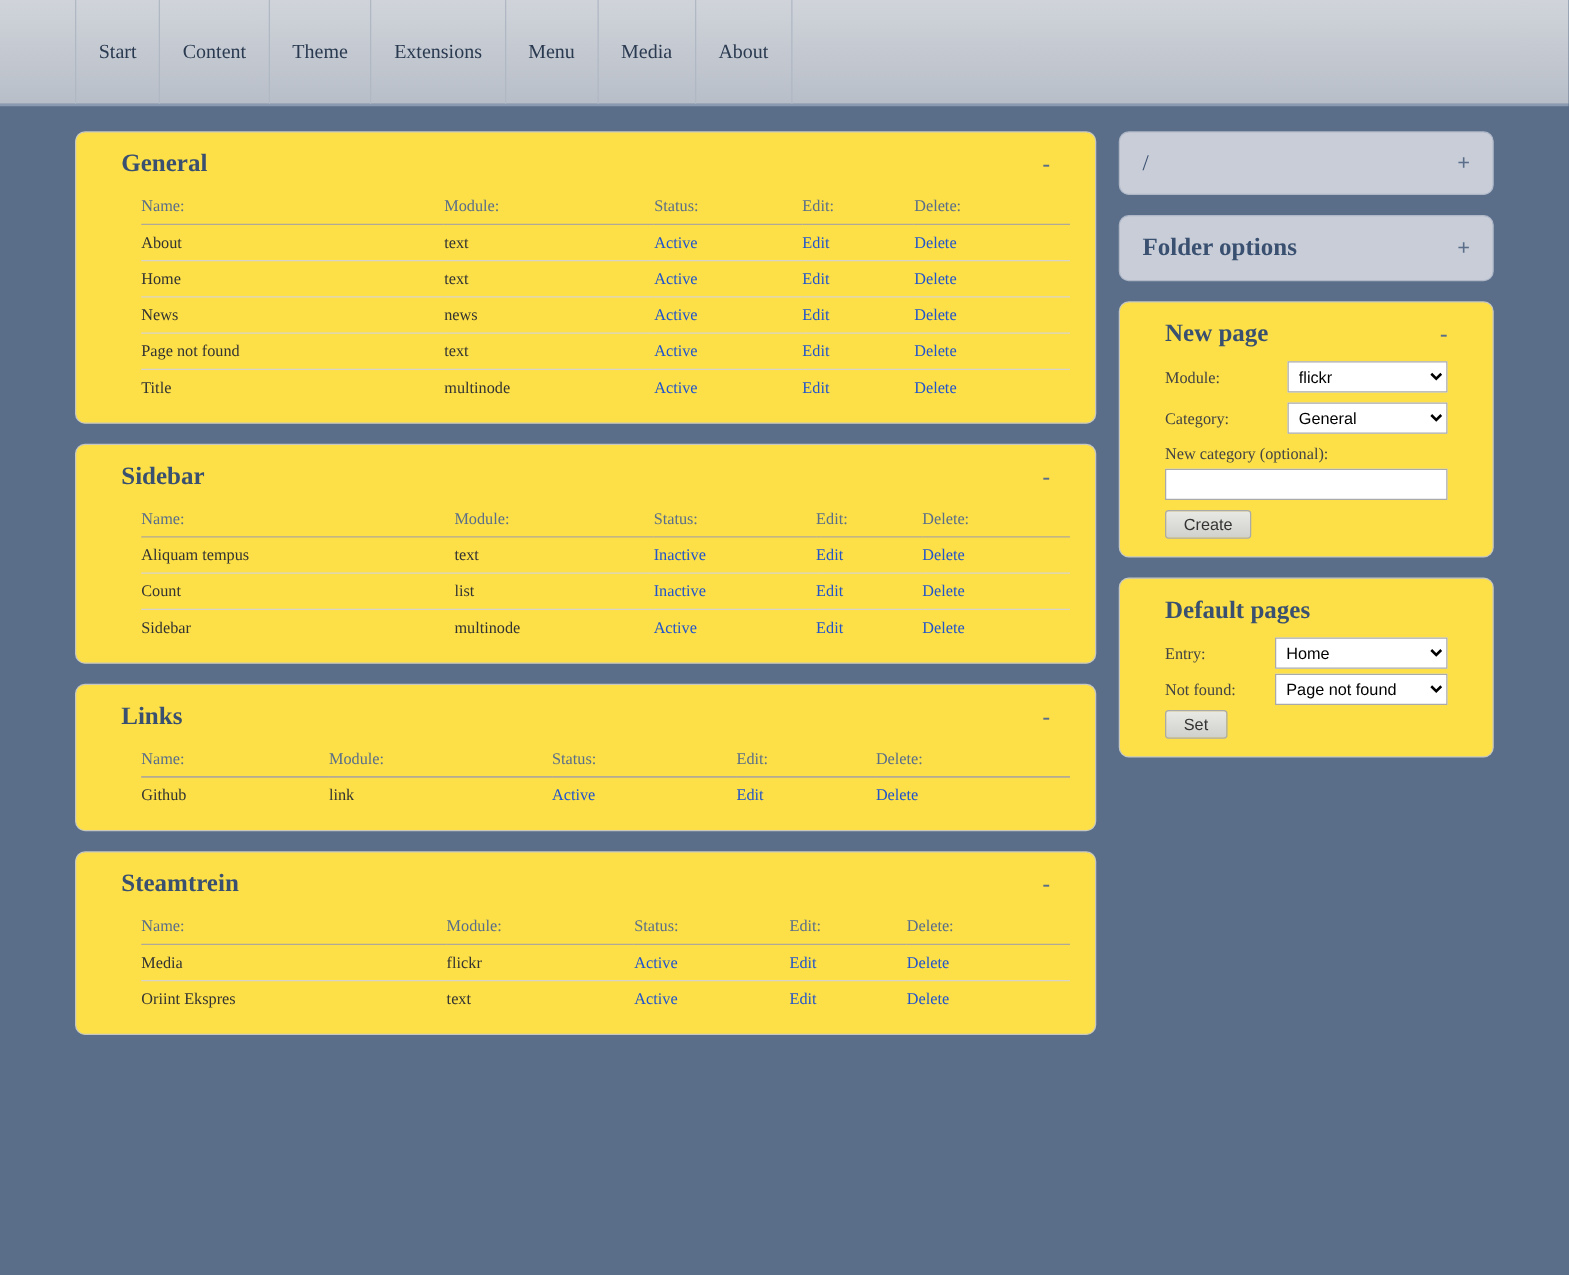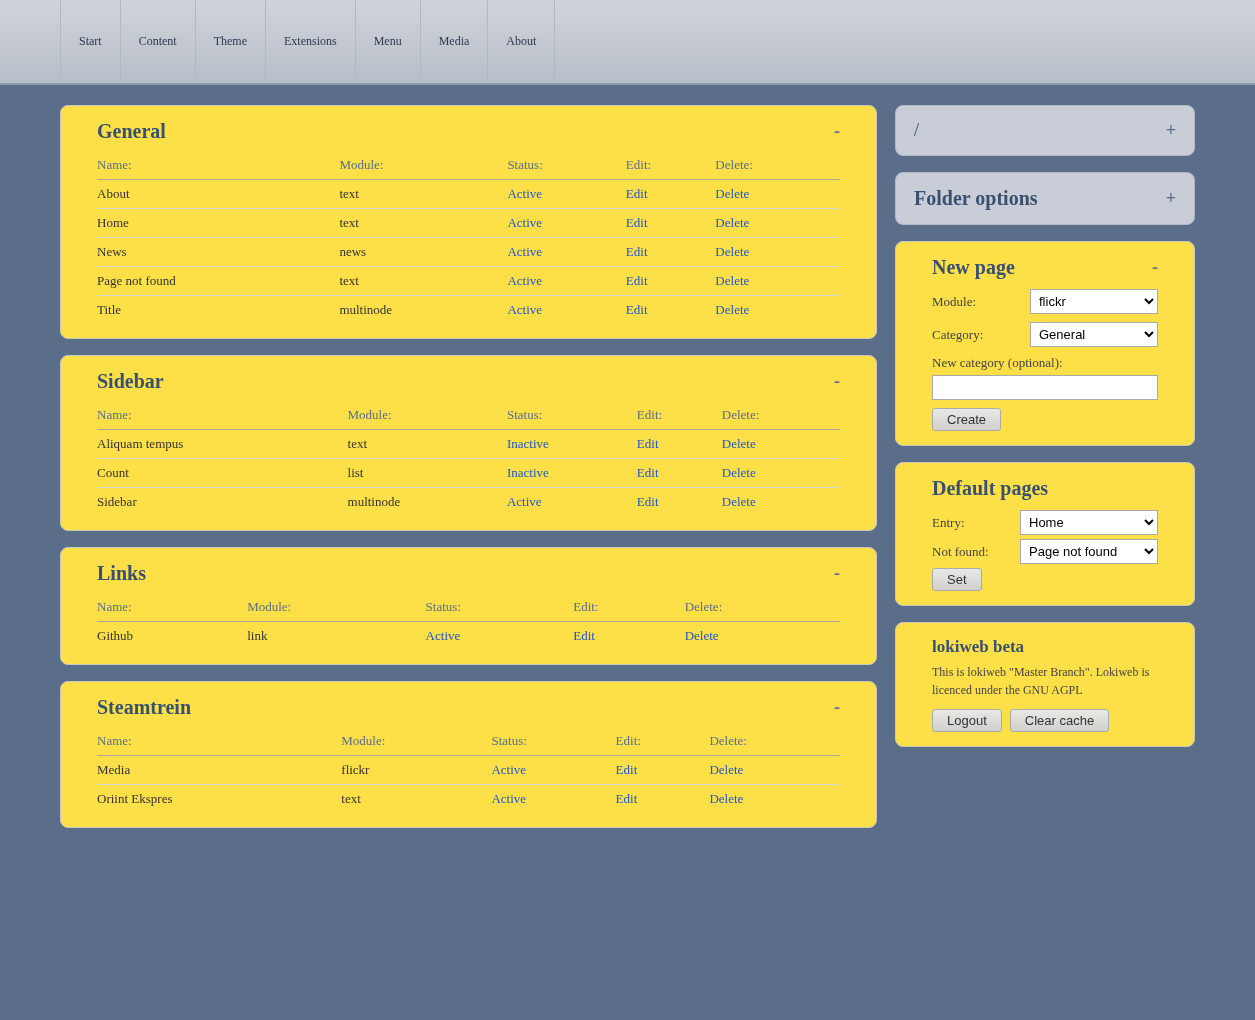--- a/index.html
+++ b/index.html
@@ -15,21 +15,21 @@
       border-bottom: 2px solid #8a9ab0;
       padding: 0 60px;
       display: flex;
       align-items: stretch;
       height: 85px;
     }
     .nav-item {
       padding: 0 18px;
       display: flex;
       align-items: center;
-      font-size: 12px;
+      font-size: 16px;
       color: #2a3a50;
       cursor: pointer;
       border-right: 1px solid #b0b8c4;
       text-decoration: none;
     }
     .nav-item:first-child { border-left: 1px solid #b0b8c4; }
 
     
     .main-content {
       display: flex;
@@ -61,20 +61,21 @@
       color: #5a6e8a;
       font-size: 18px;
       cursor: pointer;
       font-weight: bold;
     }
 
     
     .data-table {
       width: 100%;
       border-collapse: collapse;
+      margin-left: 16px;
     }
     .data-table th {
       text-align: left;
       color: #5a6e8a;
       font-weight: normal;
       font-size: 13px;
       padding: 4px 6px 6px 0;
       border-bottom: 1px solid #b0a898;
     }
     .data-table td {
@@ -425,24 +426,16 @@
           <option>Home</option>
           <option>About</option>
           <option>News</option>
           <option selected="">Page not found</option>
           <option>Test</option>
         </select>
       </div>
       <button class="btn">Set</button>
     </div>
 
-    <div class="panel beta-panel">
-      <div class="beta-title">lokiweb beta</div>
-      <div class="beta-text">This is lokiweb "Master Branch". Lokiweb is licenced under the GNU AGPL</div>
-      <div class="beta-actions">
-        <button class="btn">Logout</button>
-        <button class="btn">Clear cache</button>
-      </div>
-    </div>
 
   </div>
 
 </div>
 
 </body></html>

